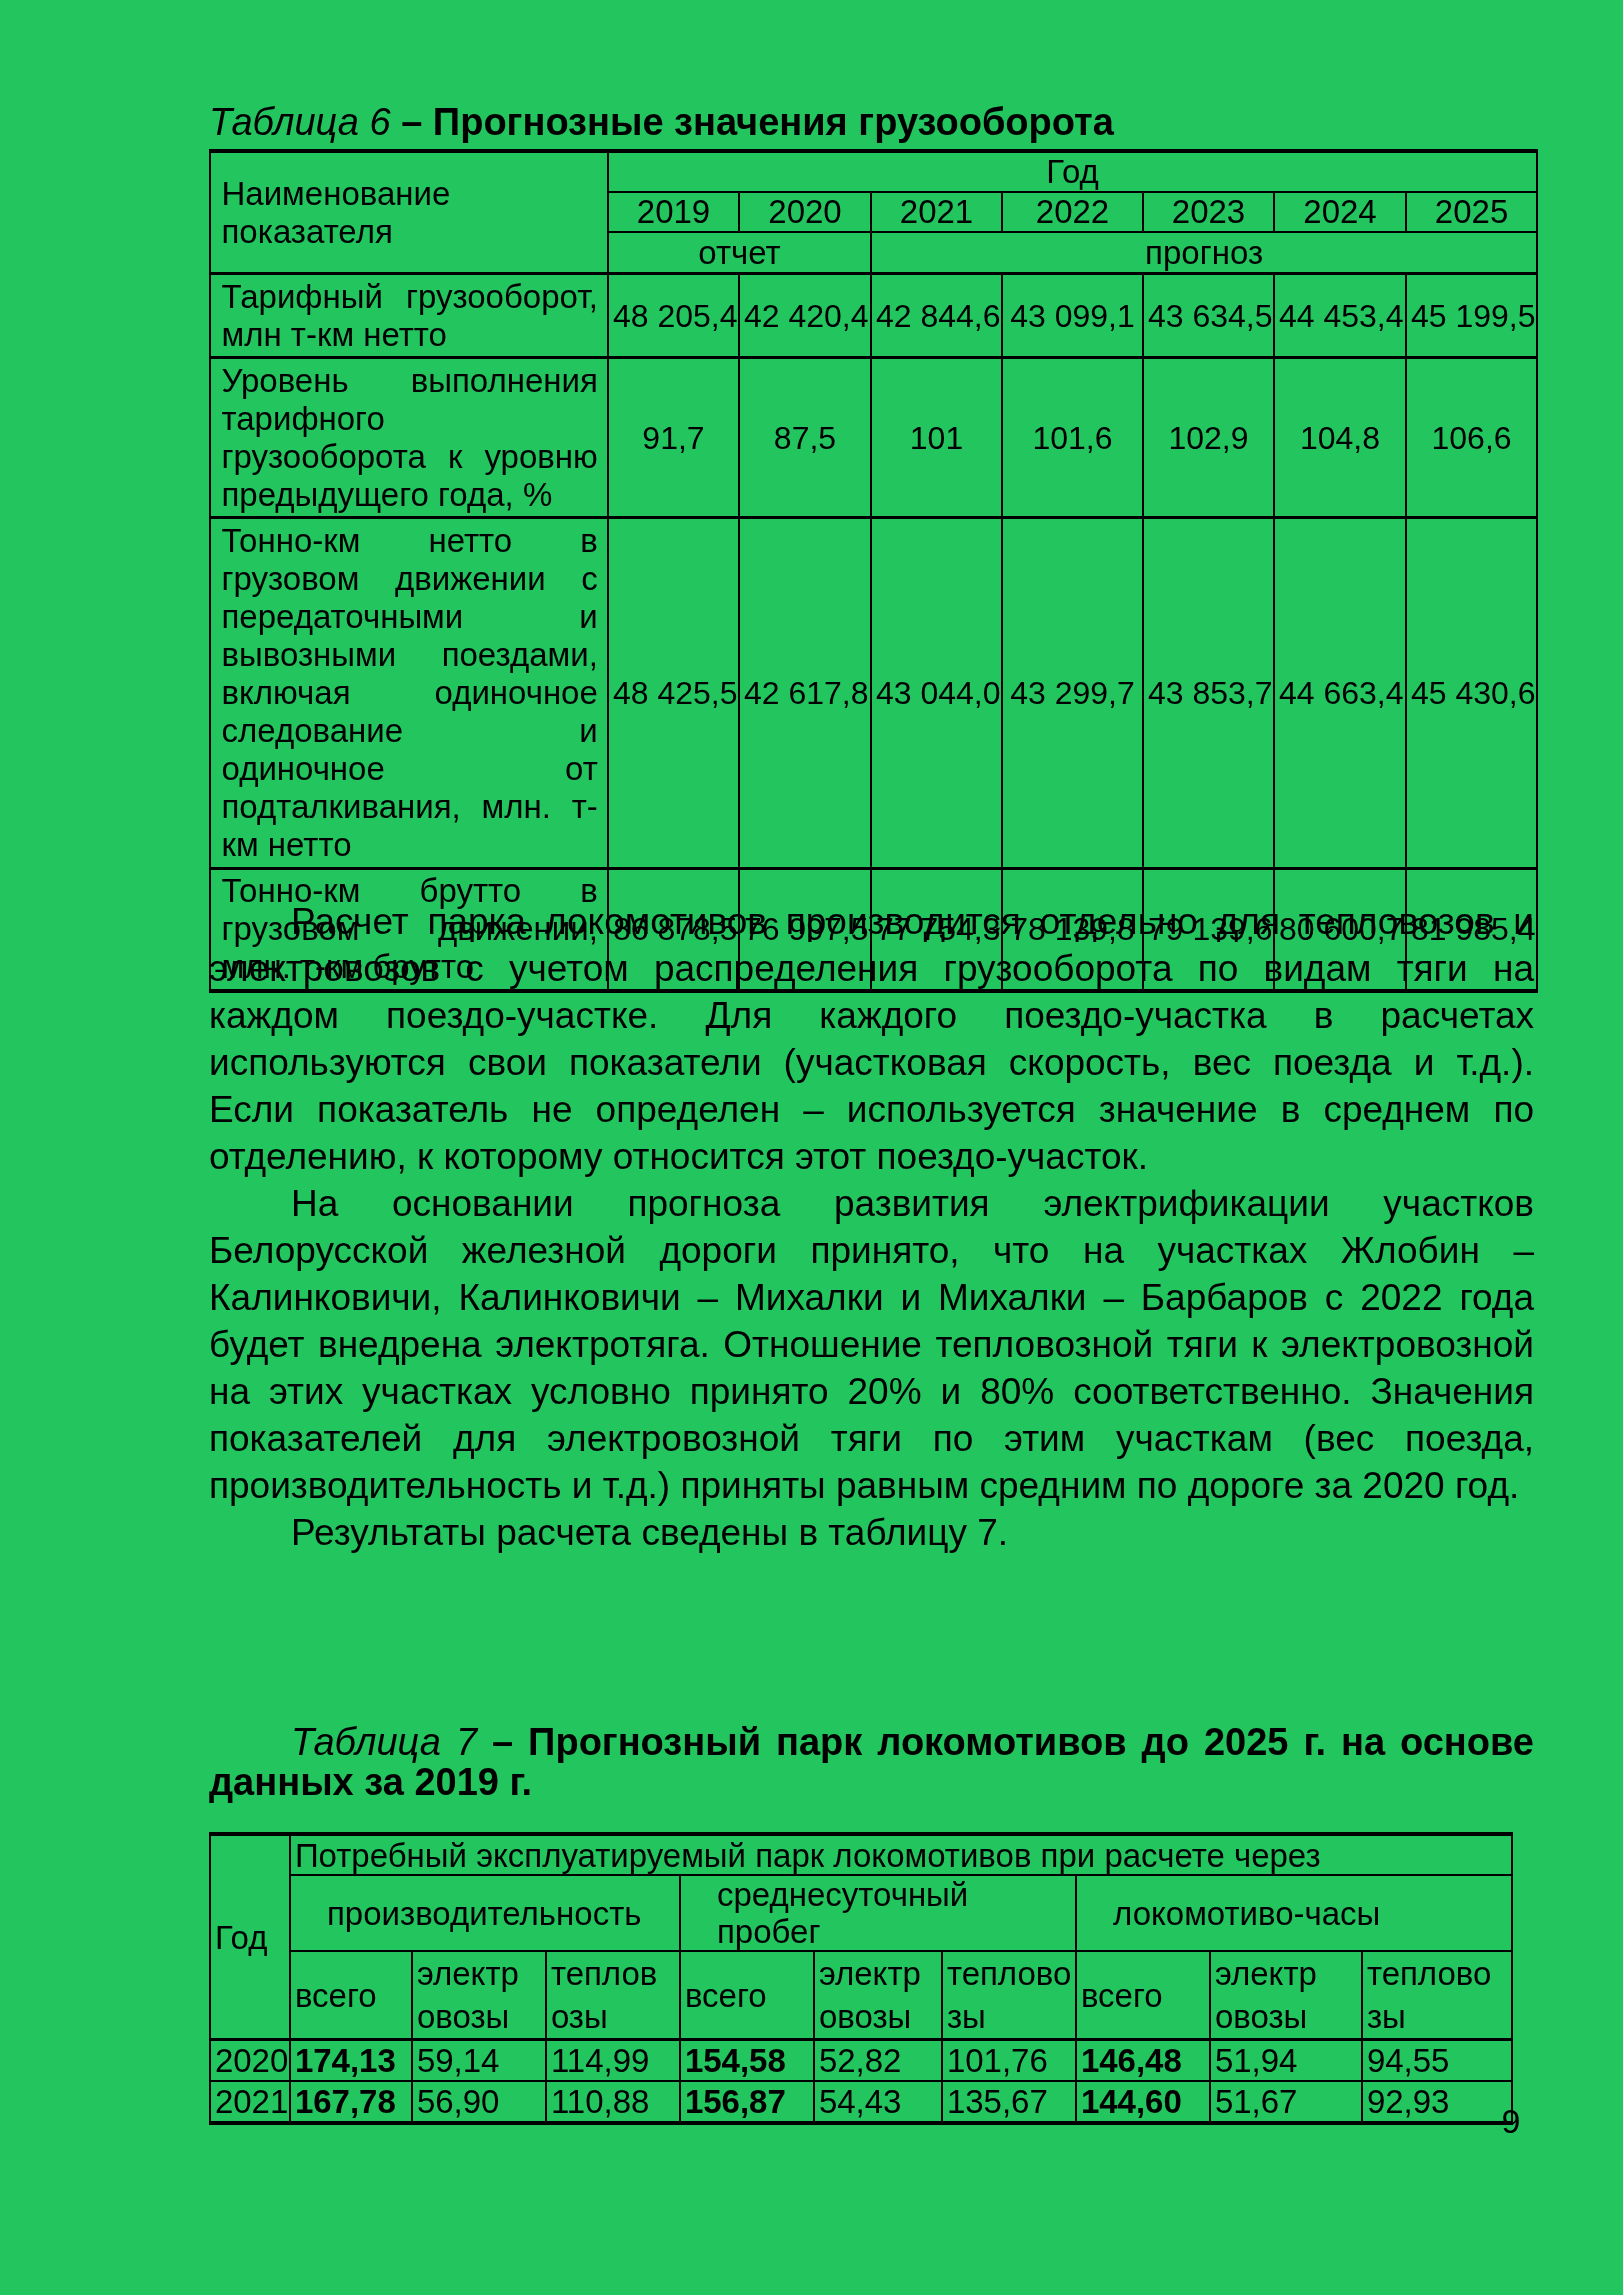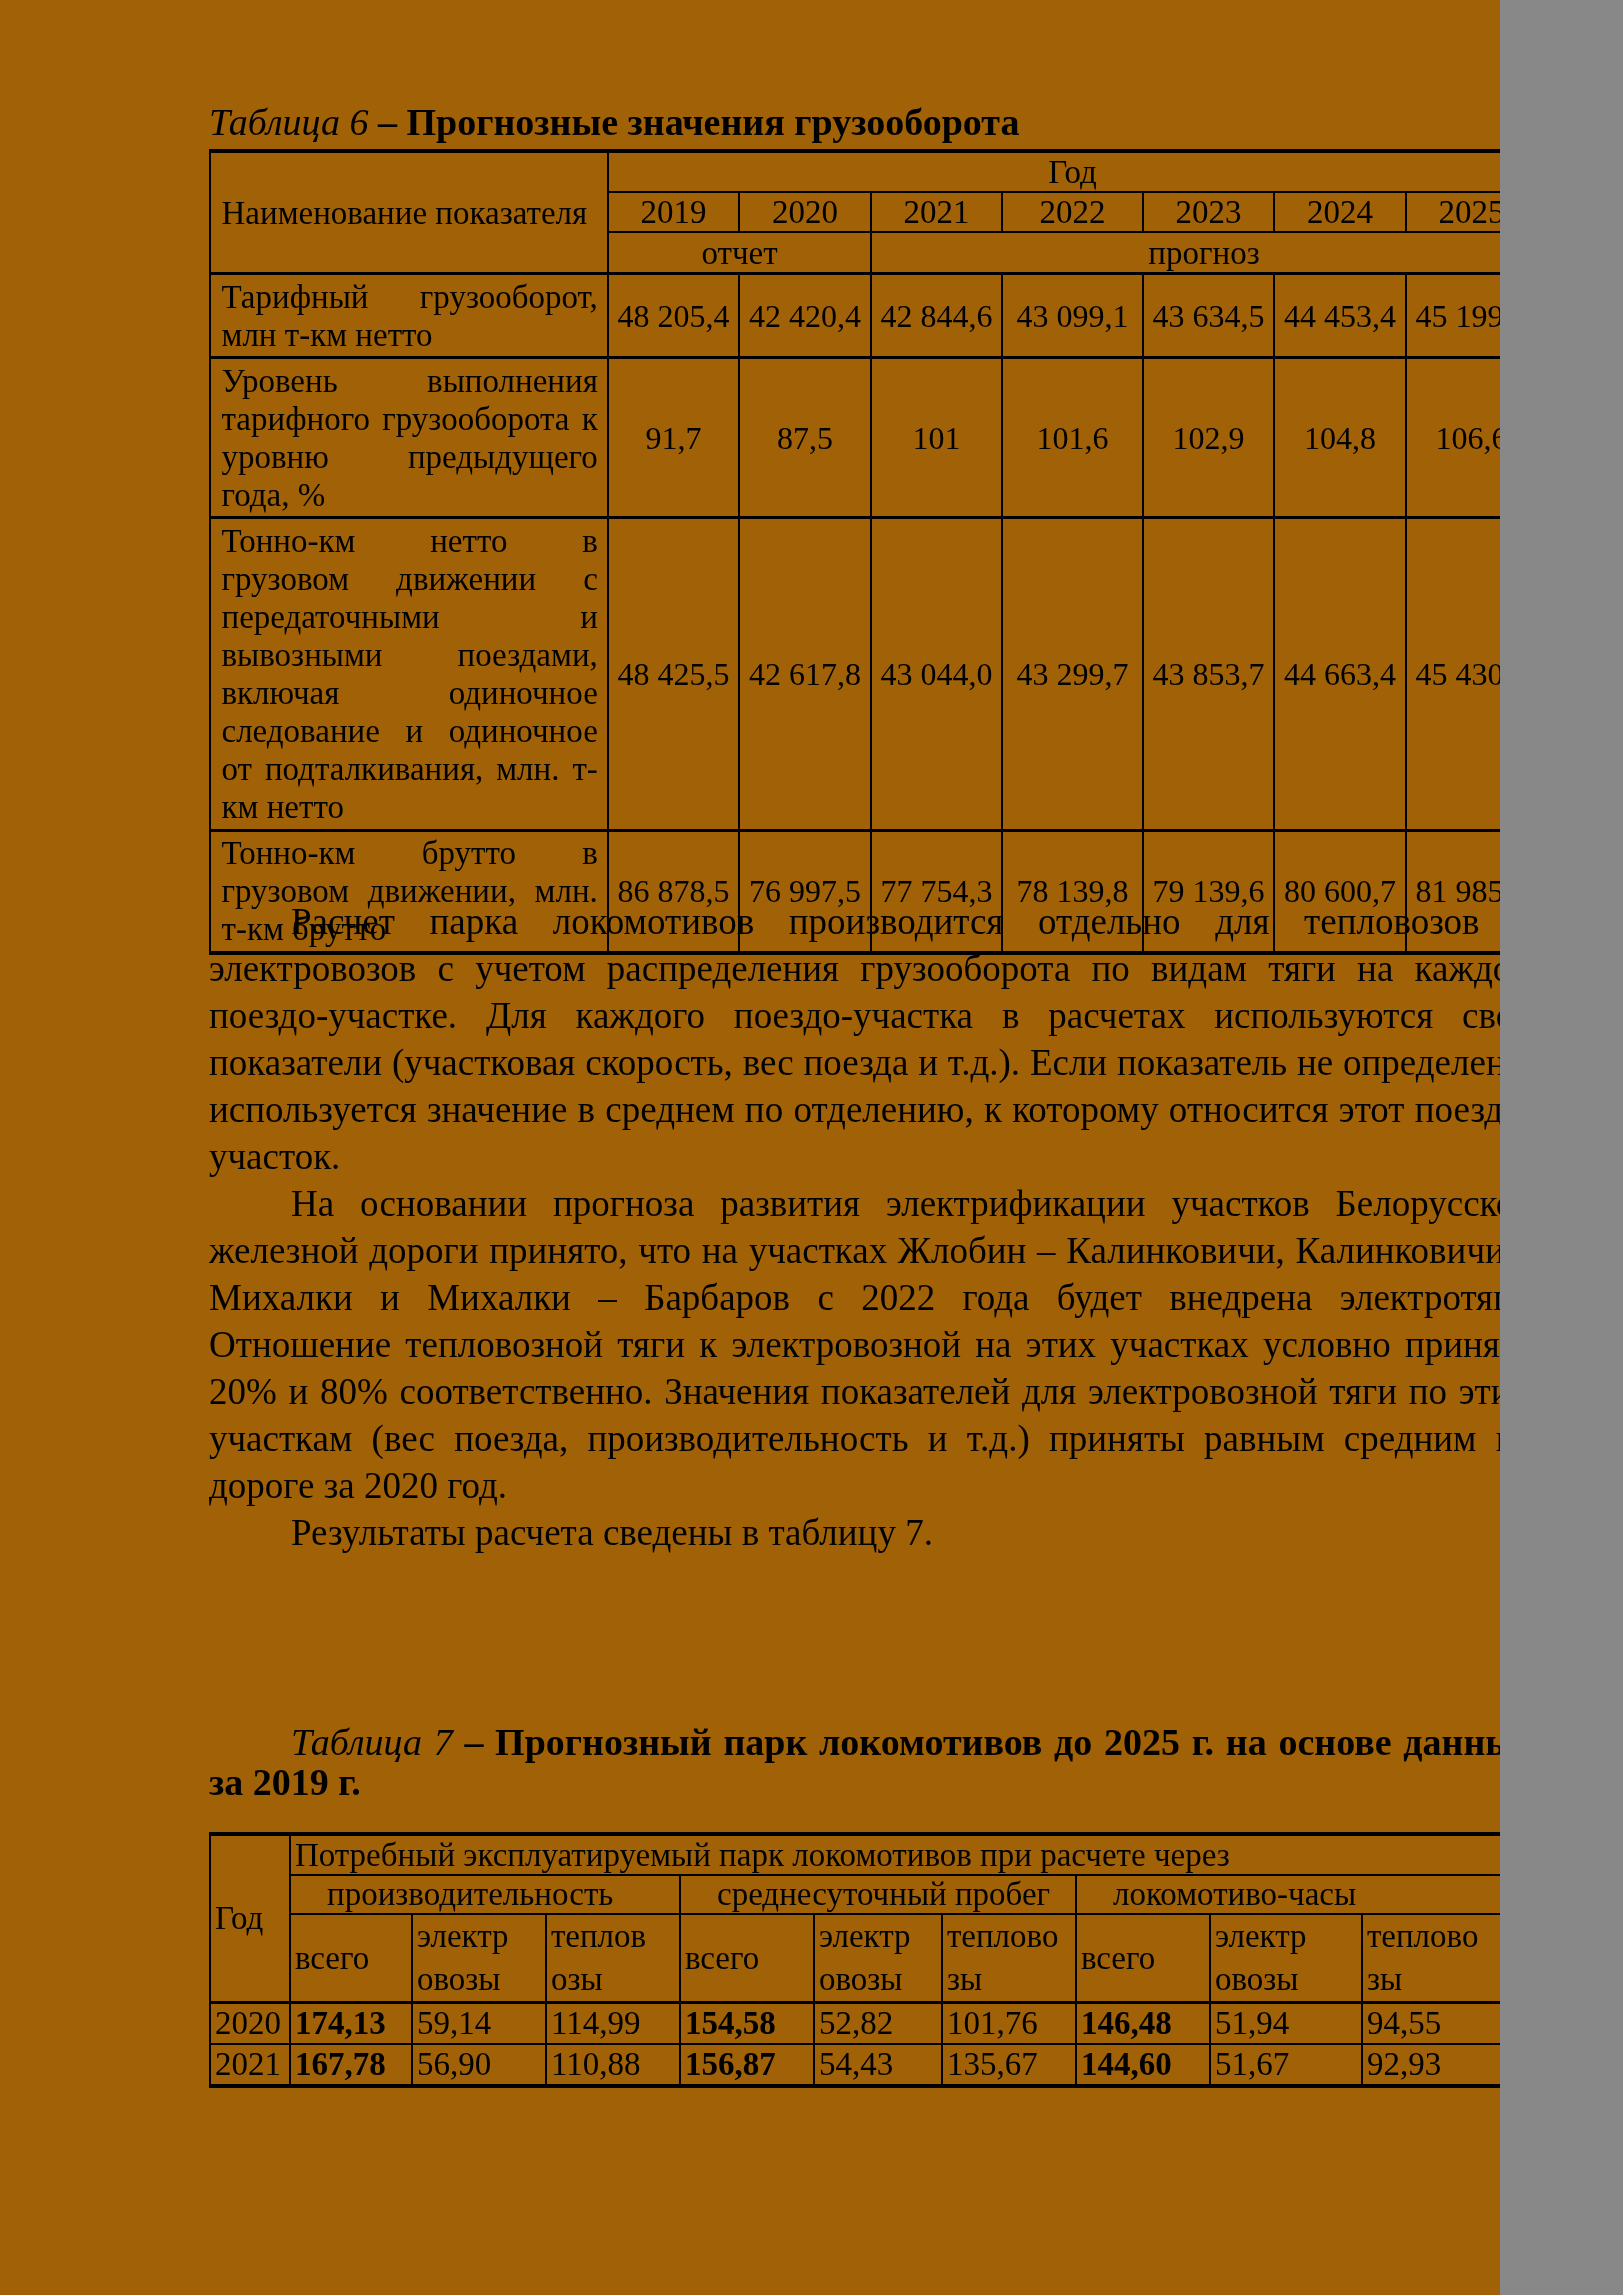--- a/index.html
+++ b/index.html
@@ -1,18 +1,18 @@
 <!DOCTYPE html>
 <html style="font-size:10.5px"><head>
 <meta charset="utf-8">
 <style>
   html,body{margin:0;padding:0;background:#888;}
   .page{
-    position:relative; width:1500px; height:2295px; background:#a16207;
-    font-family:Liberation Serif, serif; color:#000;
+    position:relative; width:1623px; height:2295px; background:#22c55e;
+    font-family:Liberation Sans, sans-serif; color:#000;
     overflow:hidden;
   }
   
   .caption6{
     position:absolute; left:209px; top:96px; width:1325px;
     font-size:38px; line-height:52px;
   }
   .caption7{
     position:absolute; left:209px; top:1722px; width:1325px;
     font-size:38px; line-height:40px; text-align:justify; text-indent:82px;

